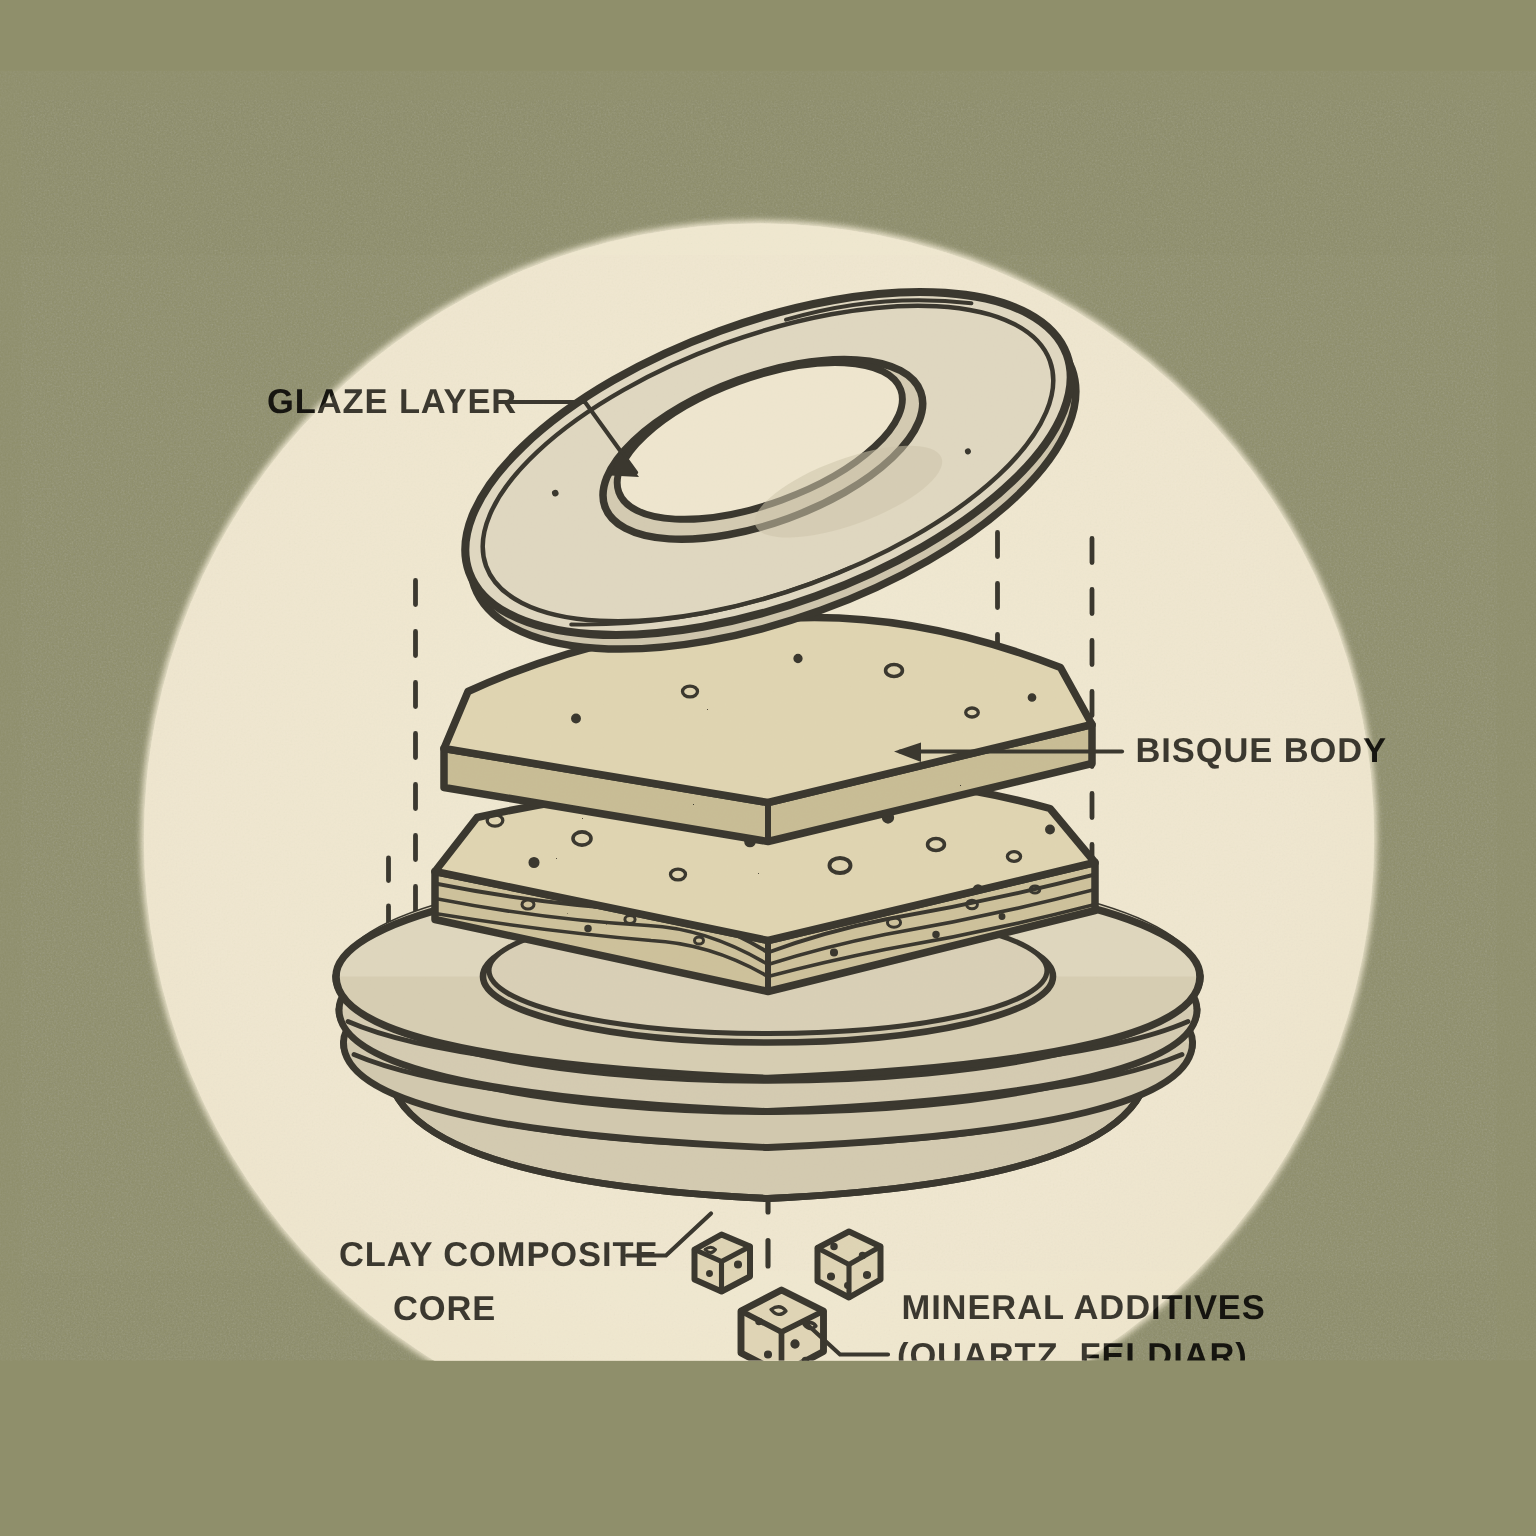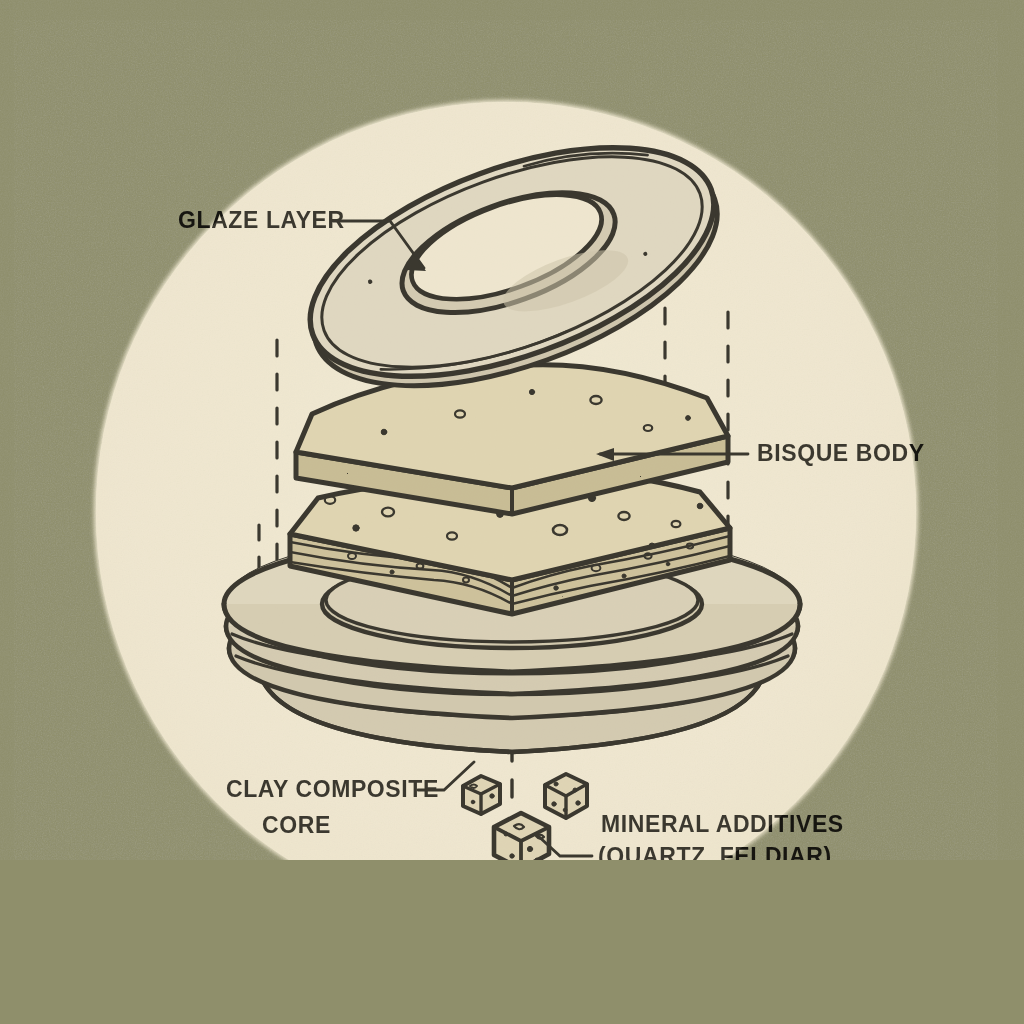--- a/index.html
+++ b/index.html
@@ -6,20 +6,21 @@
     margin: 0;
     padding: 0;
     background: #8f8f6b;
   }
   #stage {
     position: relative;
     width: 1024px;
     height: 860px;
     overflow: hidden;
     font-family: "Liberation Sans", sans-serif;
+    margin-top: 47px;
   }
   #stage svg {
     display: block;
     width: 1024px;
     height: 1024px;
   }
   .lbl {
     font-family: "Liberation Sans", sans-serif;
     font-weight: 700;
     letter-spacing: 0.6px;

